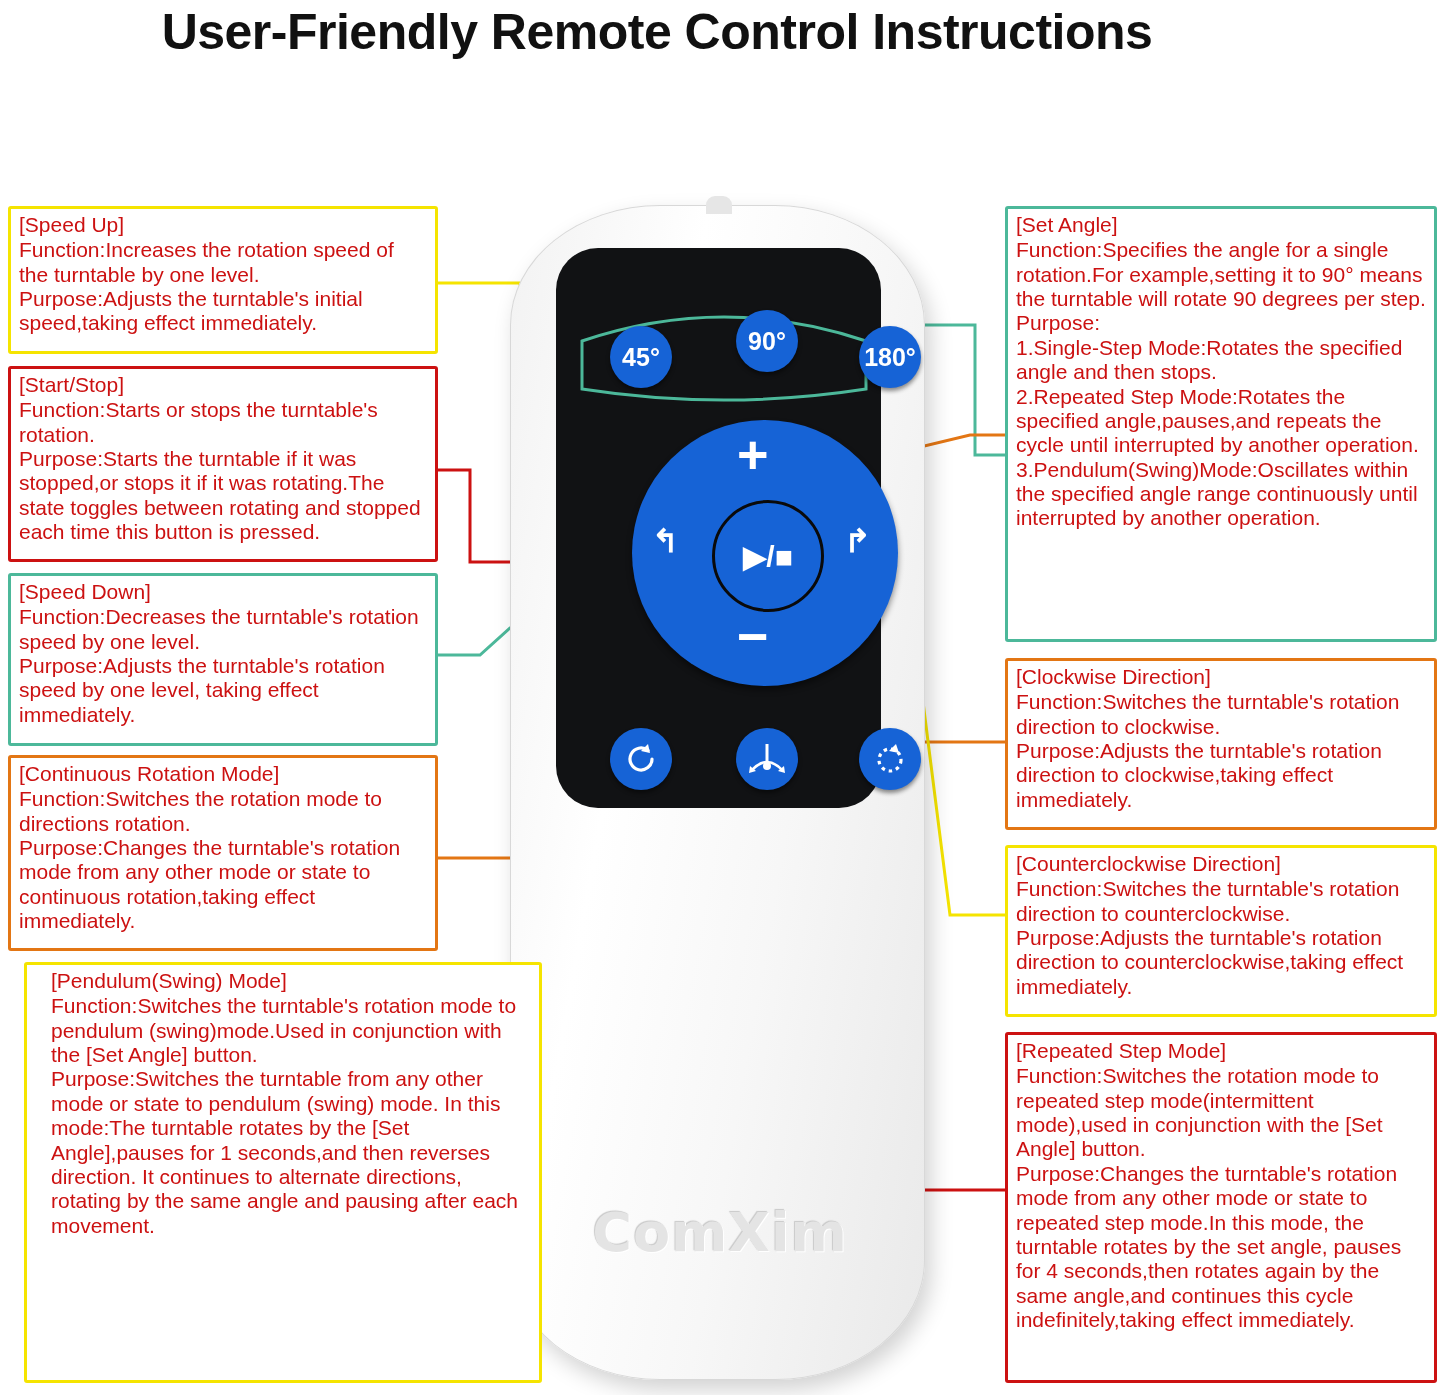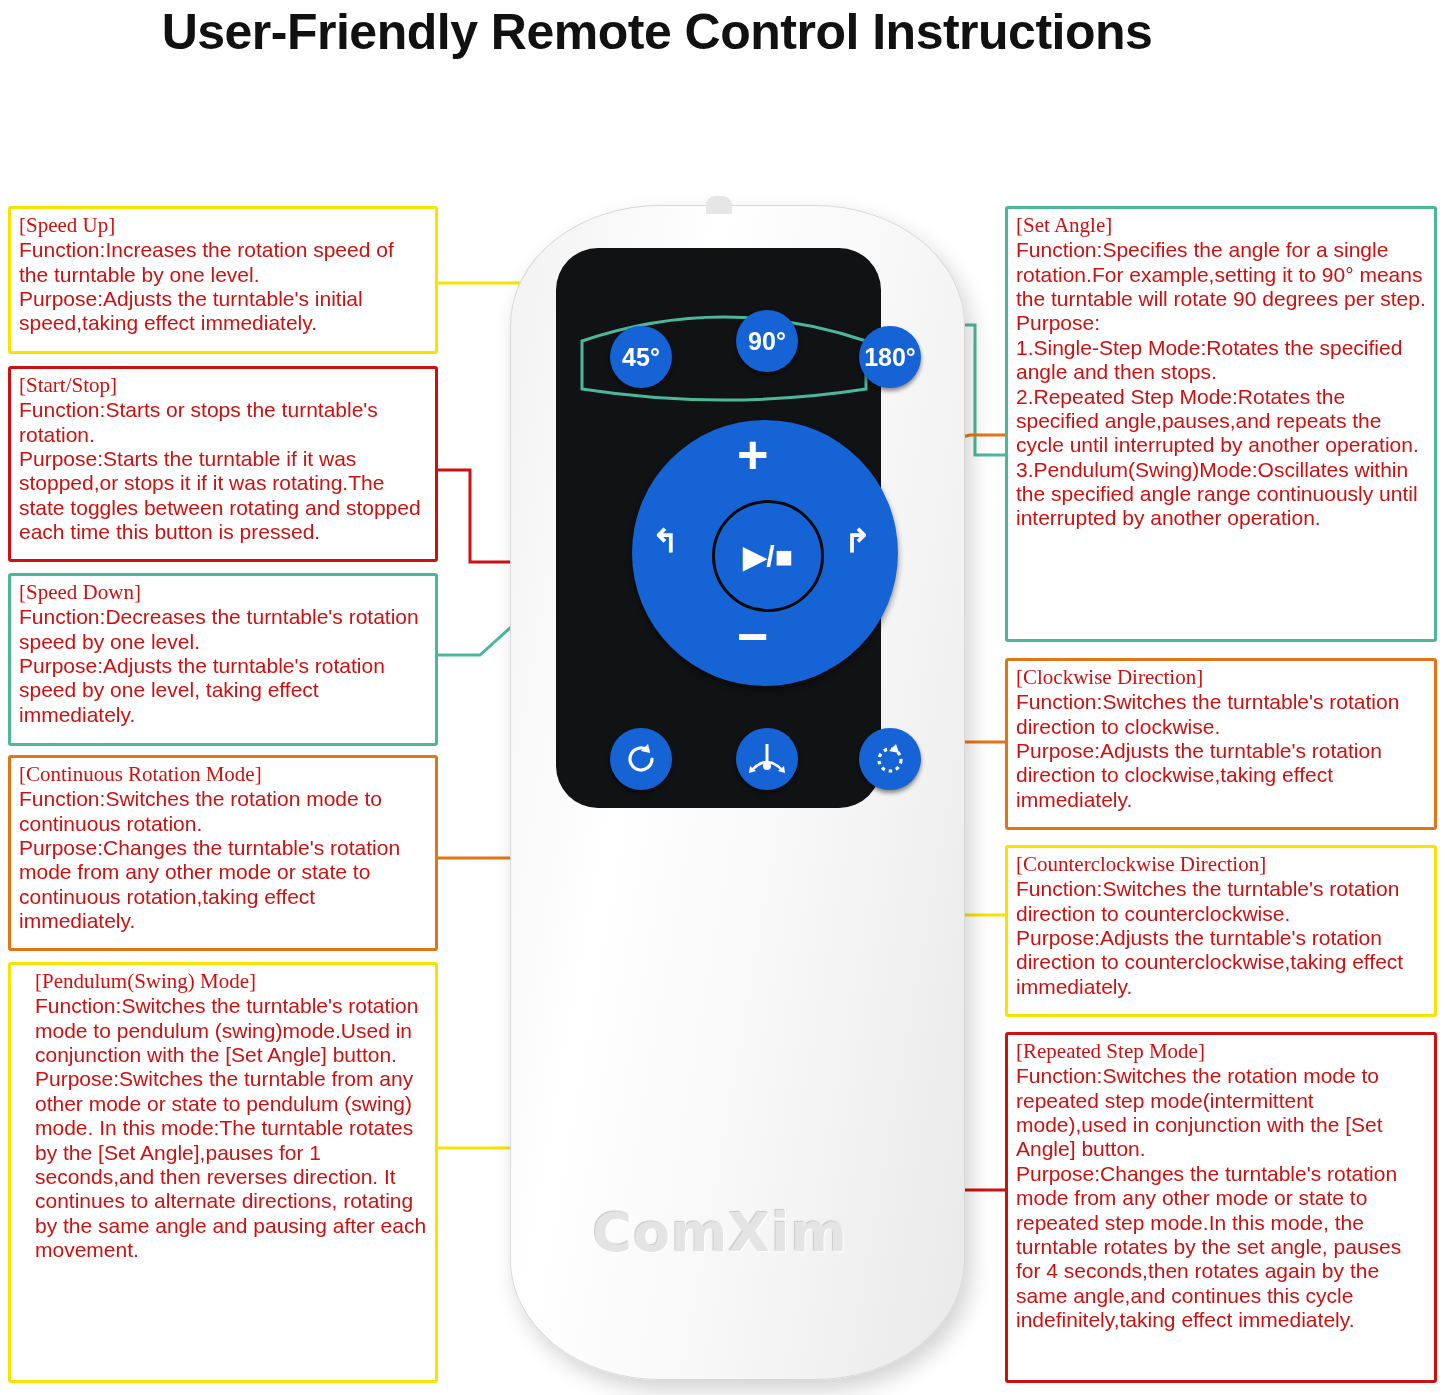--- a/index.html
+++ b/index.html
@@ -10,35 +10,34 @@
   #title{
     position:absolute;left:0;top:4px;width:1314px;text-align:center;
     font-size:50px;font-weight:bold;color:#111;line-height:1.14;letter-spacing:-0.5px;
   }
   .callout{
     position:absolute;border:3px solid #000;border-radius:3px;
     padding:4px 7px 7px 8px;box-sizing:border-box;background:#fff;
   }
   .callout .hd{font-size:21px;line-height:1.16;margin:0 0 1px 0;}
   .callout p{margin:0;font-size:21px;line-height:1.16;}
-  .callout .lbl{font-weight:normal;font-family:Liberation Serif, serif;}
+  .callout .lbl{font-weight:normal;}
   
   .c-yellow{border-color:#f5e400;}
   .c-red{border-color:#cc1111;}
   .c-green{border-color:#4cb89a;}
   .c-orange{border-color:#e37614;}
   .txt-red{color:#cc1111;}
 
   
   #remote{
     position:absolute;left:510px;top:205px;width:415px;height:1175px;
     background:linear-gradient(100deg,#f2f2f2 0%,#ffffff 32%,#f7f7f7 62%,#e9e9e9 100%);
     border-radius:150px/120px;
     box-shadow:0 0 0 1px #d8d8d8 inset, 6px 10px 22px rgba(0,0,0,.18);
-    padding-left:40px;
   }
   #ir-tip{
     position:absolute;left:196px;top:-9px;width:26px;height:18px;
     background:#e6e6e6;border-radius:9px 9px 0 0;
   }
   #panel{
     position:absolute;left:46px;top:43px;width:325px;height:560px;
     background:#111214;border-radius:42px;
   }
   .btn{
@@ -166,25 +165,25 @@
 </div>
 
 <div class="callout c-green" style="left:8px;top:573px;width:430px;height:173px;">
   <div class="hd txt-red lbl">[Speed Down]</div>
   <p class="txt-red">Function:Decreases the turntable's rotation speed by one level.</p>
   <p class="txt-red">Purpose:Adjusts the turntable's rotation speed by one level, taking effect immediately.</p>
 </div>
 
 <div class="callout c-orange" style="left:8px;top:755px;width:430px;height:196px;">
   <div class="hd txt-red lbl">[Continuous Rotation Mode]</div>
-  <p class="txt-red">Function:Switches the rotation mode to continuous rotation.</p>
+  <p class="txt-red">Function:Switches the rotation mode to directions rotation.</p>
   <p class="txt-red">Purpose:Changes the turntable's rotation mode from any other mode or state to continuous rotation,taking effect immediately.</p>
 </div>
 
-<div class="callout c-yellow" style="left:8px;top:962px;width:430px;height:421px;padding-left:24px;">
+<div class="callout c-yellow" style="left:24px;top:962px;width:518px;height:421px;padding-left:24px;">
   <div class="hd txt-red lbl">[Pendulum(Swing) Mode]</div>
   <p class="txt-red">Function:Switches the turntable's rotation mode to pendulum (swing)mode.Used in conjunction with the [Set Angle] button.</p>
   <p class="txt-red">Purpose:Switches the turntable from any other mode or state to pendulum (swing) mode. In this mode:The turntable rotates by the [Set Angle],pauses for 1 seconds,and then reverses direction. It continues to alternate directions, rotating by the same angle and pausing after each movement.</p>
 </div>
 
 <div class="callout c-green" style="left:1005px;top:206px;width:432px;height:436px;">
   <div class="hd txt-red lbl">[Set Angle]</div>
   <p class="txt-red">Function:Specifies the angle for a single rotation.For example,setting it to 90° means the turntable will rotate 90 degrees per step.</p>
   <p class="txt-red">Purpose:</p>
   <p class="txt-red">1.Single-Step Mode:Rotates the specified angle and then stops.</p>

